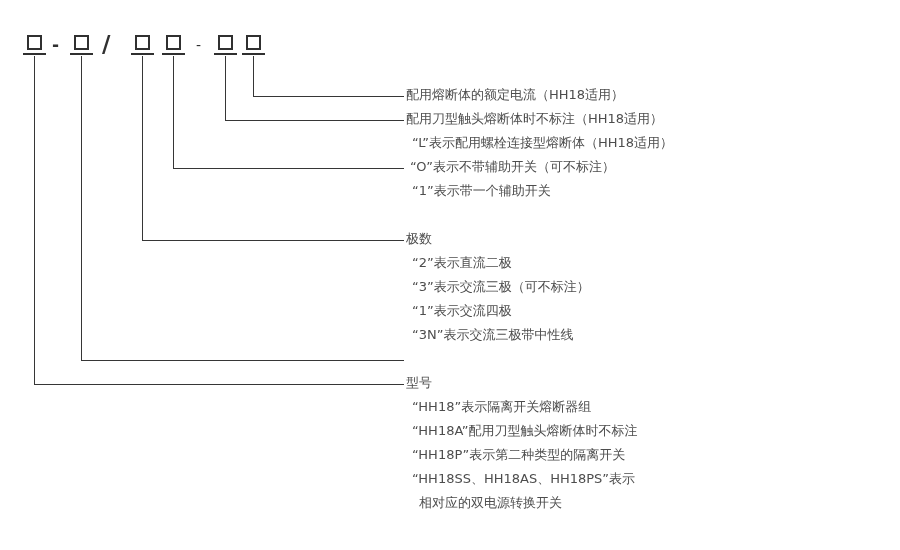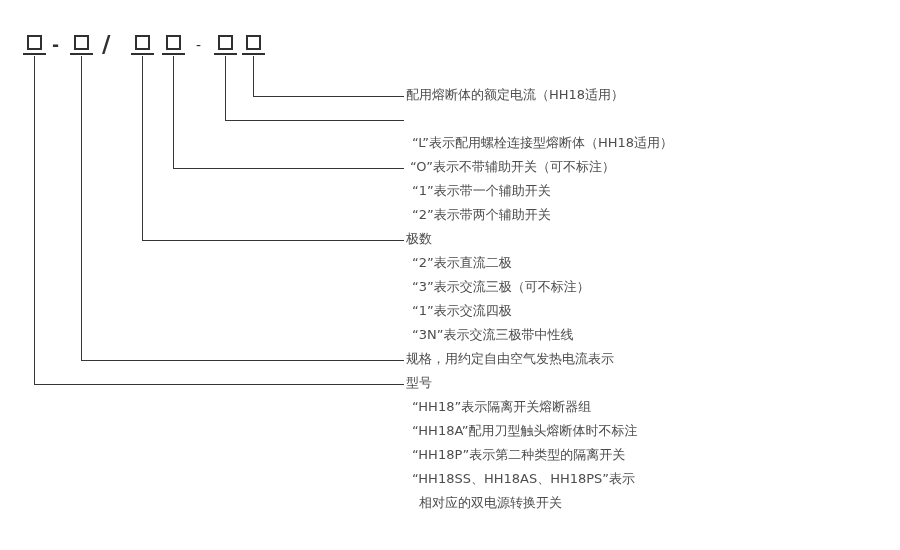--- a/index.html
+++ b/index.html
@@ -85,30 +85,29 @@
   <div class="separator sep-dash-small" style="left:196px;top:38px">-</div>
 
   <div class="connector" style="left:253px;top:56px;width:150px;height:40px"></div>
   <div class="connector" style="left:225px;top:56px;width:178px;height:64px"></div>
   <div class="connector" style="left:173px;top:56px;width:230px;height:112px"></div>
   <div class="connector" style="left:142px;top:56px;width:261px;height:184px"></div>
   <div class="connector" style="left:81px;top:56px;width:322px;height:304px"></div>
   <div class="connector" style="left:34px;top:56px;width:369px;height:328px"></div>
 
   <div class="label-row" style="left:406px;top:87px">配用熔断体的额定电流（HH18适用）</div>
+  <div class="label-row" style="left:406px;top:111px">配用刀型触头熔断体时不标注（HH18适用）</div>
   <div class="label-row" style="left:412px;top:135px">“L”表示配用螺栓连接型熔断体（HH18适用）</div>
   <div class="label-row" style="left:410px;top:159px">“O”表示不带辅助开关（可不标注）</div>
   <div class="label-row" style="left:412px;top:183px">“1”表示带一个辅助开关</div>
-  <div class="label-row" style="left:412px;top:207px">“2”表示带两个辅助开关</div>
   <div class="label-row" style="left:406px;top:231px">极数</div>
   <div class="label-row" style="left:412px;top:255px">“2”表示直流二极</div>
   <div class="label-row" style="left:412px;top:279px">“3”表示交流三极（可不标注）</div>
   <div class="label-row" style="left:412px;top:303px">“1”表示交流四极</div>
   <div class="label-row" style="left:412px;top:327px">“3N”表示交流三极带中性线</div>
-  <div class="label-row" style="left:406px;top:351px">规格，用约定自由空气发热电流表示</div>
   <div class="label-row" style="left:406px;top:375px">型号</div>
   <div class="label-row" style="left:412px;top:399px">“HH18”表示隔离开关熔断器组</div>
   <div class="label-row" style="left:412px;top:423px">“HH18A”配用刀型触头熔断体时不标注</div>
   <div class="label-row" style="left:412px;top:447px">“HH18P”表示第二种类型的隔离开关</div>
   <div class="label-row" style="left:412px;top:471px">“HH18SS、HH18AS、HH18PS”表示</div>
   <div class="label-row" style="left:419px;top:495px">相对应的双电源转换开关</div>
 
 </div>
 
 </body></html>

